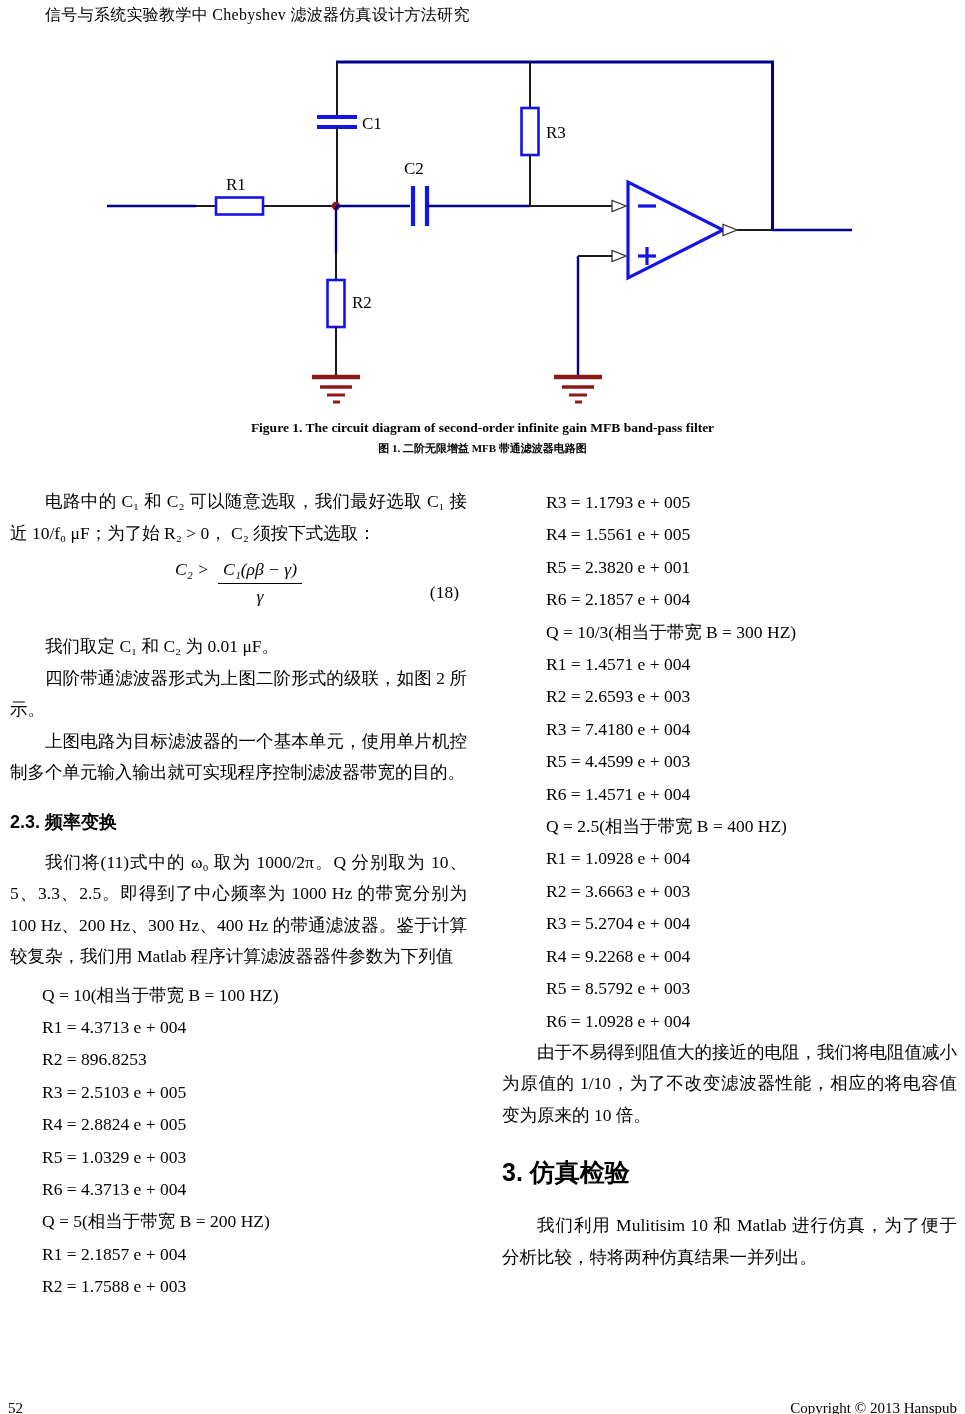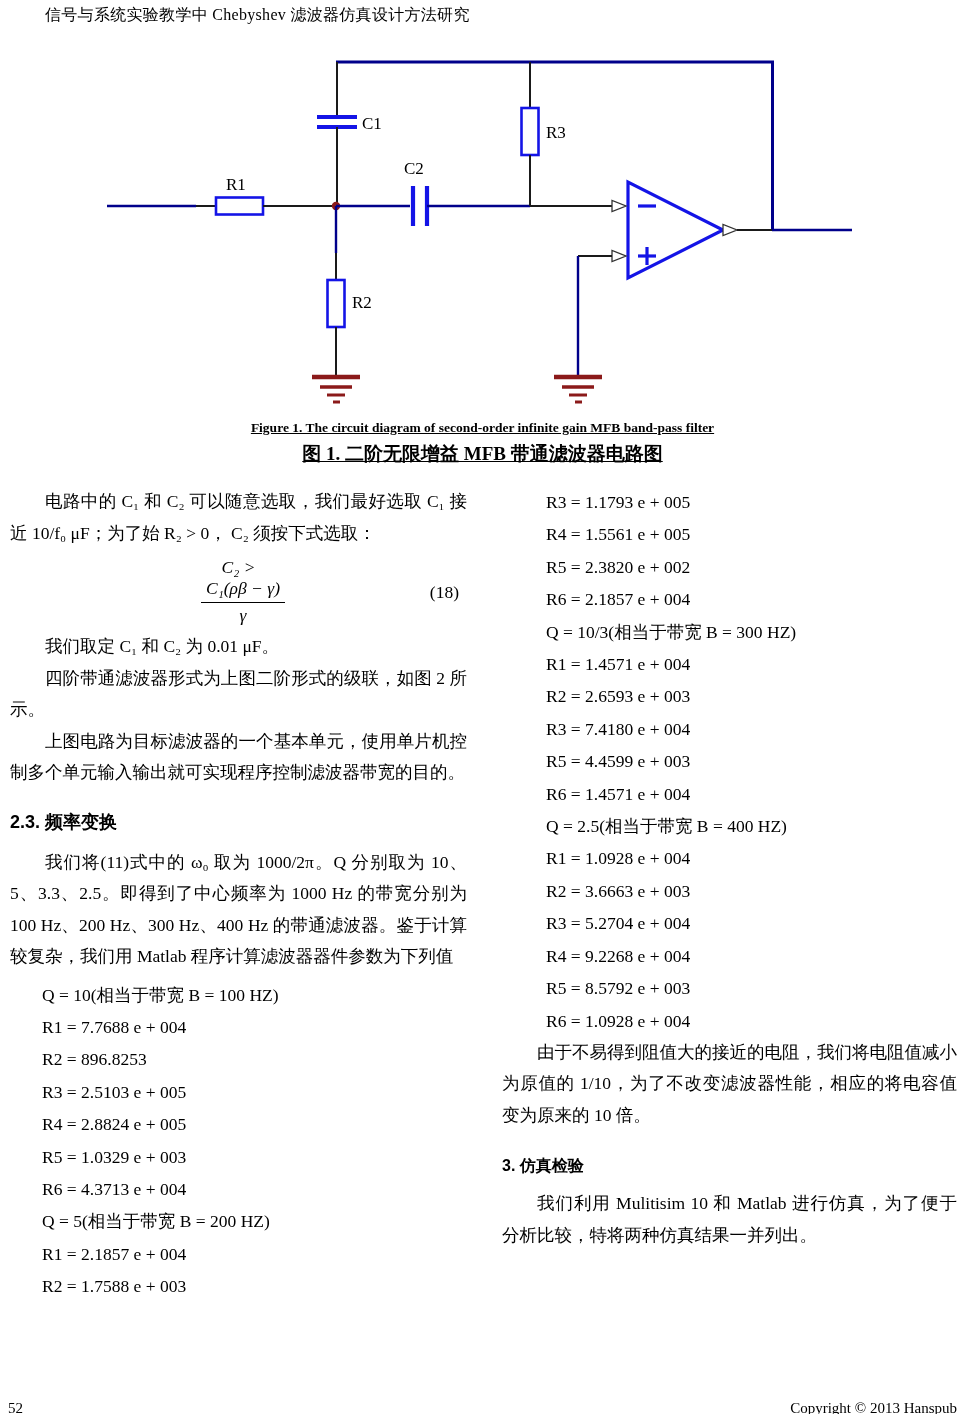--- a/index.html
+++ b/index.html
@@ -6,40 +6,40 @@
   body{
     width:965px;height:1414px;position:relative;
     font-family:"Liberation Serif","DejaVu Serif",serif;
     color:#000;
   }
   .header{
     position:absolute;top:5px;left:0;width:965px;
     text-align:left;font-size:16px;letter-spacing:.3px;margin-left:45px;
   }
   .circuit{position:absolute;top:52px;left:0;}
-  .cap{position:absolute;left:0;width:965px;text-align:center;font-weight:bold;text-decoration:underline;}
+  .cap{position:absolute;left:0;width:965px;text-align:center;font-weight:bold;}
   .cap-en{top:420px;font-size:13.5px;}
-  .cap-zh{top:441px;font-size:19px;}
+  .cap-zh{top:441px;font-size:11px;}
   .col{position:absolute;top:486px;font-size:17.5px;}
   .col.left{left:10px;width:457px;}
   .col.right{left:502px;width:455px;}
   p{margin:0;text-align:justify;line-height:31.5px;text-indent:2em;}
-  .equation{position:relative;display:flex;justify-content:center;align-items:center;
-    height:66px;margin:10px 0 6px;font-style:italic;font-size:17.5px;flex-direction:column;}
+  .equation{position:relative;display:flex;justify-content:center;
+    height:66px;margin:10px 0 6px;font-style:italic;font-size:17.5px;}
   .frac{display:inline-flex;flex-direction:column;align-items:center;margin-left:9px;line-height:1.25;}
   .frac .num{border-bottom:1.4px solid #000;padding:0 5px 2px;}
   .frac .den{padding-top:2px;}
   .eq-num{position:absolute;right:8px;top:50%;transform:translateY(-50%);font-style:normal;}
   .vlist{margin-top:6px;}
   .col.left  .vlist{padding-left:32px;}
   .col.right .vlist{padding-left:44px;margin-top:0;}
   .vlist div{line-height:32.4px;white-space:nowrap;}
   h3,h2{font-family:Liberation Sans, sans-serif;}
   h3{font-size:18px;margin:21px 0 13px;}
-  h2{font-size:16px;margin:25px 0 11px;}
+  h2{font-size:25px;margin:25px 0 21px;}
   .footer{position:absolute;top:1386px;left:8px;width:949px;font-size:15px;margin-top:14px;}
   .footer .pageno{float:left;}
   .footer .copy{float:right;}
   
   .w-nav{stroke:var(--wire-blue,#00008B);stroke-width:3;fill:none;}
   .w-nav2{stroke:var(--wire-blue,#00008B);stroke-width:2.4;fill:none;}
   .w-blk{stroke:var(--wire-black,#1a1a1a);stroke-width:2;fill:none;}
   .comp{stroke:var(--component-blue,#1414e6);stroke-width:2.6;fill:#fff;}
   .plate{stroke:var(--component-blue,#1414e6);stroke-width:4.2;fill:none;}
   .opsym{stroke:var(--component-blue,#1414e6);stroke-width:3.2;fill:none;}
@@ -128,37 +128,37 @@
     </span>
     <span class="eq-num">(18)</span>
   </div>
   <p>我们取定 C₁ 和 C₂ 为 0.01 μF。</p>
   <p>四阶带通滤波器形式为上图二阶形式的级联，如图 2 所示。</p>
   <p>上图电路为目标滤波器的一个基本单元，使用单片机控制多个单元输入输出就可实现程序控制滤波器带宽的目的。</p>
   <h3>2.3.  频率变换</h3>
   <p>我们将(11)式中的 ω₀ 取为 1000/2π。Q 分别取为 10、5、3.3、2.5。即得到了中心频率为 1000 Hz 的带宽分别为 100 Hz、200 Hz、300 Hz、400 Hz 的带通滤波器。鉴于计算较复杂，我们用 Matlab 程序计算滤波器器件参数为下列值</p>
   <div class="vlist">
     <div>Q = 10(相当于带宽 B = 100 HZ)</div>
-    <div>R1 = 7.7688 e + 004</div>
+    <div>R1 = 4.3713 e + 004</div>
     <div>R2 = 896.8253</div>
     <div>R3 = 2.5103 e + 005</div>
     <div>R4 = 2.8824 e + 005</div>
     <div>R5 = 1.0329 e + 003</div>
     <div>R6 = 4.3713 e + 004</div>
     <div>Q = 5(相当于带宽 B = 200 HZ)</div>
     <div>R1 = 2.1857 e + 004</div>
     <div>R2 = 1.7588 e + 003</div>
   </div>
 </div>
 
 <div class="col right">
   <div class="vlist">
     <div>R3 = 1.1793 e + 005</div>
     <div>R4 = 1.5561 e + 005</div>
-    <div>R5 = 2.3820 e + 002</div>
+    <div>R5 = 2.3820 e + 001</div>
     <div>R6 = 2.1857 e + 004</div>
     <div>Q = 10/3(相当于带宽 B = 300 HZ)</div>
     <div>R1 = 1.4571 e + 004</div>
     <div>R2 = 2.6593 e + 003</div>
     <div>R3 = 7.4180 e + 004</div>
     <div>R5 = 4.4599 e + 003</div>
     <div>R6 = 1.4571 e + 004</div>
     <div>Q = 2.5(相当于带宽 B = 400 HZ)</div>
     <div>R1 = 1.0928 e + 004</div>
     <div>R2 = 3.6663 e + 003</div>

